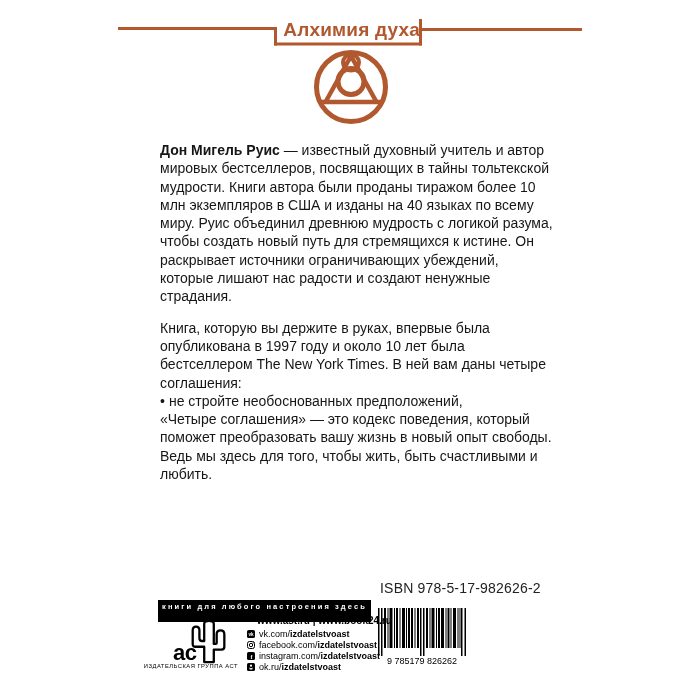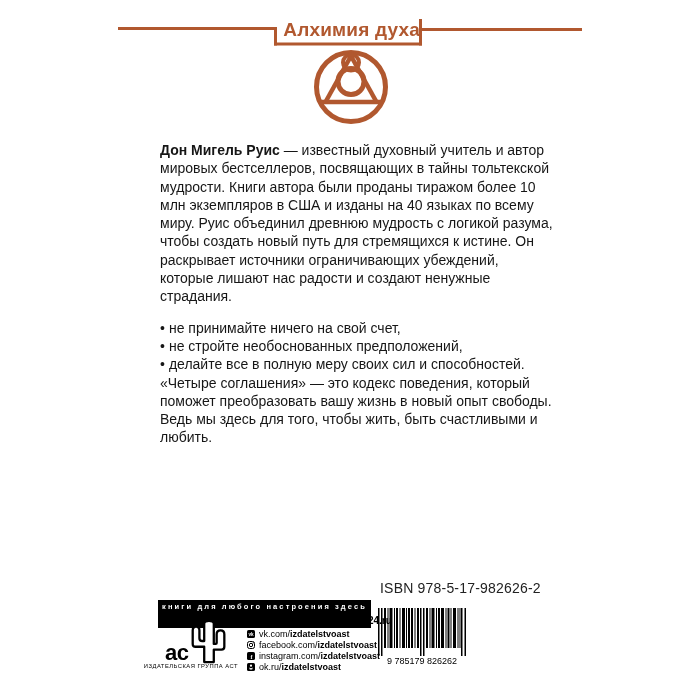--- a/index.html
+++ b/index.html
@@ -15,27 +15,27 @@
 
   
   .body-text{position:absolute;left:160px;top:141px;width:393px;font-size:14px;line-height:18.3px;}
   .body-text p{margin:0 0 13px 0;}
   .body-text .para2{margin-bottom:0;}
   .agreements{margin:0 0 0 0;}
   .agreement .blt{margin-right:4px;}
   .para3{margin-top:13px;}
 
   
-  .banner{position:absolute;left:158px;top:600px;width:213px;height:28px;background:#000;
+  .banner{position:absolute;left:158px;top:600px;width:213px;height:22px;background:#000;
     color:#fff;font-size:7.5px;font-weight:bold;letter-spacing:2.1px;text-align:center;line-height:13.5px;}
   .isbn{position:absolute;left:380px;top:580px;font-size:14px;color:#222;letter-spacing:0.2px;}
   .barcode{position:absolute;left:378px;top:608px;width:88px;height:58px;}
 
   .ast-logo{position:absolute;left:157px;top:618px;width:82px;height:46px;}
-  .ast-letters{position:absolute;left:8px;top:22px;font-size:22px;font-weight:bold;letter-spacing:-0.5px;color:#000;}
+  .ast-letters{position:absolute;left:16px;top:22px;font-size:22px;font-weight:bold;letter-spacing:-0.5px;color:#000;}
   .ast-cactus{position:absolute;left:33px;top:0px;width:38px;height:46px;}
   .ast-group{position:absolute;left:143px;top:663px;width:96px;text-align:center;
     font-size:5.8px;letter-spacing:0.5px;color:#000;white-space:nowrap;}
 
   .websites{position:absolute;left:257px;top:615px;font-size:10px;font-weight:bold;color:#000;}
   .socials{position:absolute;left:247px;top:629px;font-size:9px;color:#000;}
   .social-row{display:flex;align-items:center;height:10.4px;margin-bottom:0.4px;}
   .social-icon{width:8px;height:8px;margin-right:4px;flex:0 0 auto;}
   .handle{font-weight:bold;}
 </style>
@@ -60,24 +60,23 @@
     <line x1="48" y1="7" x2="22.5" y2="53" stroke-width="4.5"></line>
     <line x1="48" y1="7" x2="73.5" y2="53" stroke-width="4.5"></line>
     <circle cx="48" cy="13.5" r="8" stroke-width="4"></circle>
     <circle cx="48" cy="32.5" r="13" stroke-width="5"></circle>
   </g>
 </svg>
 
 <div class="body-text">
   <p><strong>Дон Мигель Руис</strong><span> — известный духовный учитель и автор мировых бестселлеров, посвящающих в тайны тольтекской мудрости. Книги автора были проданы тиражом более 10 млн экземпляров в США и изданы на 40 языках по всему миру. Руис объединил древнюю мудрость с логикой разума, чтобы создать новый путь для стремящихся к истине. Он раскрывает источники ограничивающих убеждений, которые лишают нас радости и создают ненужные страдания.</span></p>
 
+  <p class="para2">Книга, которую вы держите в руках, впервые была опубликована в 1997 году и около 10 лет была бестселлером The New York Times. В ней вам даны четыре соглашения:</p>
   <div class="agreements">
-    <div class="agreement"><span class="blt">•</span><span>не принимайте ничего на свой счет,</span></div>
     <div class="agreement"><span class="blt">•</span><span>не стройте необоснованных предположений,</span></div>
-    <div class="agreement"><span class="blt">•</span><span>делайте все в полную меру своих сил и способностей.</span></div>
   </div>
 
   <p class="para3">«Четыре соглашения» — это кодекс поведения, который поможет преобразовать вашу жизнь в новый опыт свободы. Ведь мы здесь для того, чтобы жить, быть счастливыми и любить.</p>
 </div>
 
 <div class="banner">книги для любого настроения здесь</div>
 
 <div class="isbn">ISBN 978-5-17-982626-2</div>
 
 <svg class="barcode" viewBox="0 0 88 58" aria-hidden="true">

